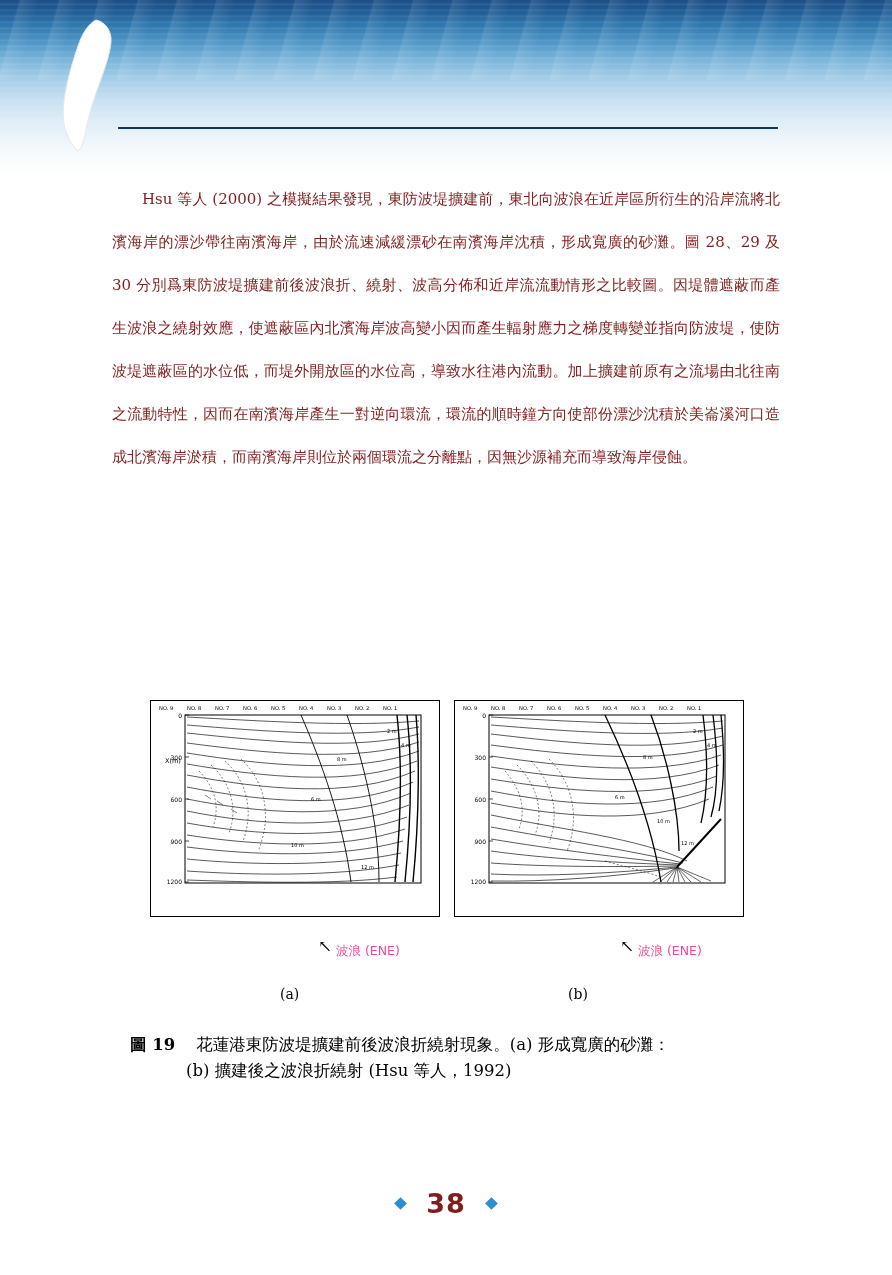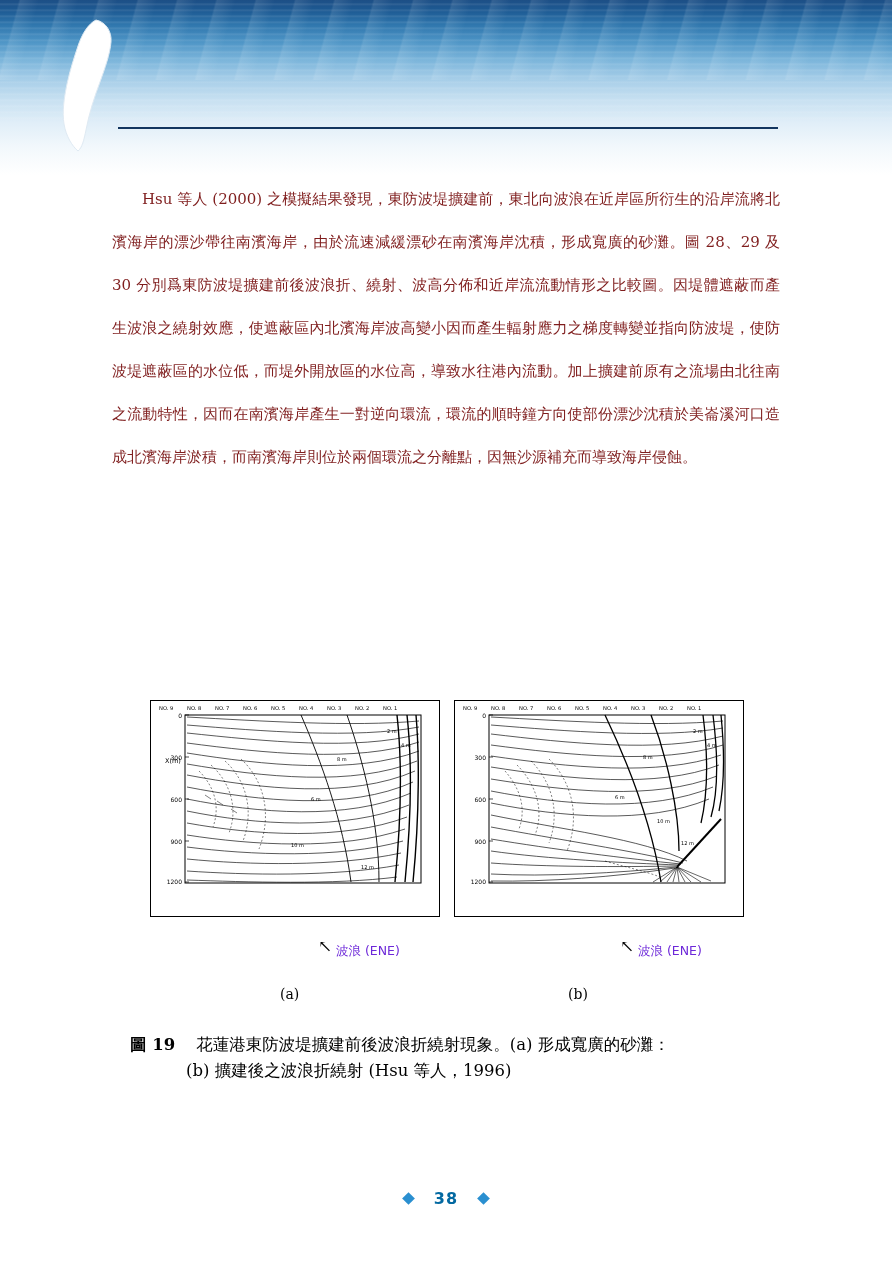--- a/index.html
+++ b/index.html
@@ -133,21 +133,21 @@
     color: #000;
     font-family: "DejaVu Serif", "Liberation Serif", serif;
   }
   .panel-caption span.a { position: absolute; left: 130px; }
   .panel-caption span.b { position: absolute; left: 418px; }
 
   .wave-label {
     position: absolute;
     font-size: 12.5px;
     font-family: "DejaVu Sans", "Liberation Sans", sans-serif;
-    color: #6d28d9;
+    color: #ec4899;
     white-space: nowrap;
   }
   .wave-label.l1 { left: 186px; top: 243px; }
   .wave-label.l2 { left: 488px; top: 243px; }
   .arrow-up {
     position: absolute;
     font-size: 17px;
     color: #000;
   }
   .arrow-up.a1 { left: 168px; top: 236px; }
@@ -170,23 +170,23 @@
   
   .footer {
     position: absolute;
     left: 0;
     top: 1188px;
     width: 892px;
     text-align: center;
     font-family: "DejaVu Sans", "Liberation Sans", sans-serif;
   }
   .footer .pg {
-    font-size: 16px;
+    font-size: 27px;
     font-weight: bold;
-    color: #0369a1;
+    color: #7f1d1d;
     vertical-align: middle;
     letter-spacing: 1px;
   }
   .footer .dia {
     display: inline-block;
     width: 9px; height: 9px;
     background: #2a8fd0;
     transform: rotate(45deg);
     margin: 0 16px;
     vertical-align: middle;
@@ -400,20 +400,20 @@
     <div class="panel-caption">
       <span class="a">(a)</span>
       <span class="b">(b)</span>
     </div>
   </div>
 </div>
 
 <div class="caption">
   <span class="lead">圖 19</span>
   &nbsp;&nbsp;&nbsp;<span>花蓮港東防波堤擴建前後波浪折繞射現象。(a) 形成寬廣的砂灘：</span>
-  <span class="line2">(b) 擴建後之波浪折繞射 (Hsu 等人，1996)</span>
+  <span class="line2">(b) 擴建後之波浪折繞射 (Hsu 等人，1992)</span>
 </div>
 
 <div class="footer">
   <span class="dia"></span>
   <span class="pg">38</span>
   <span class="dia"></span>
 </div>
 
 </body></html>

